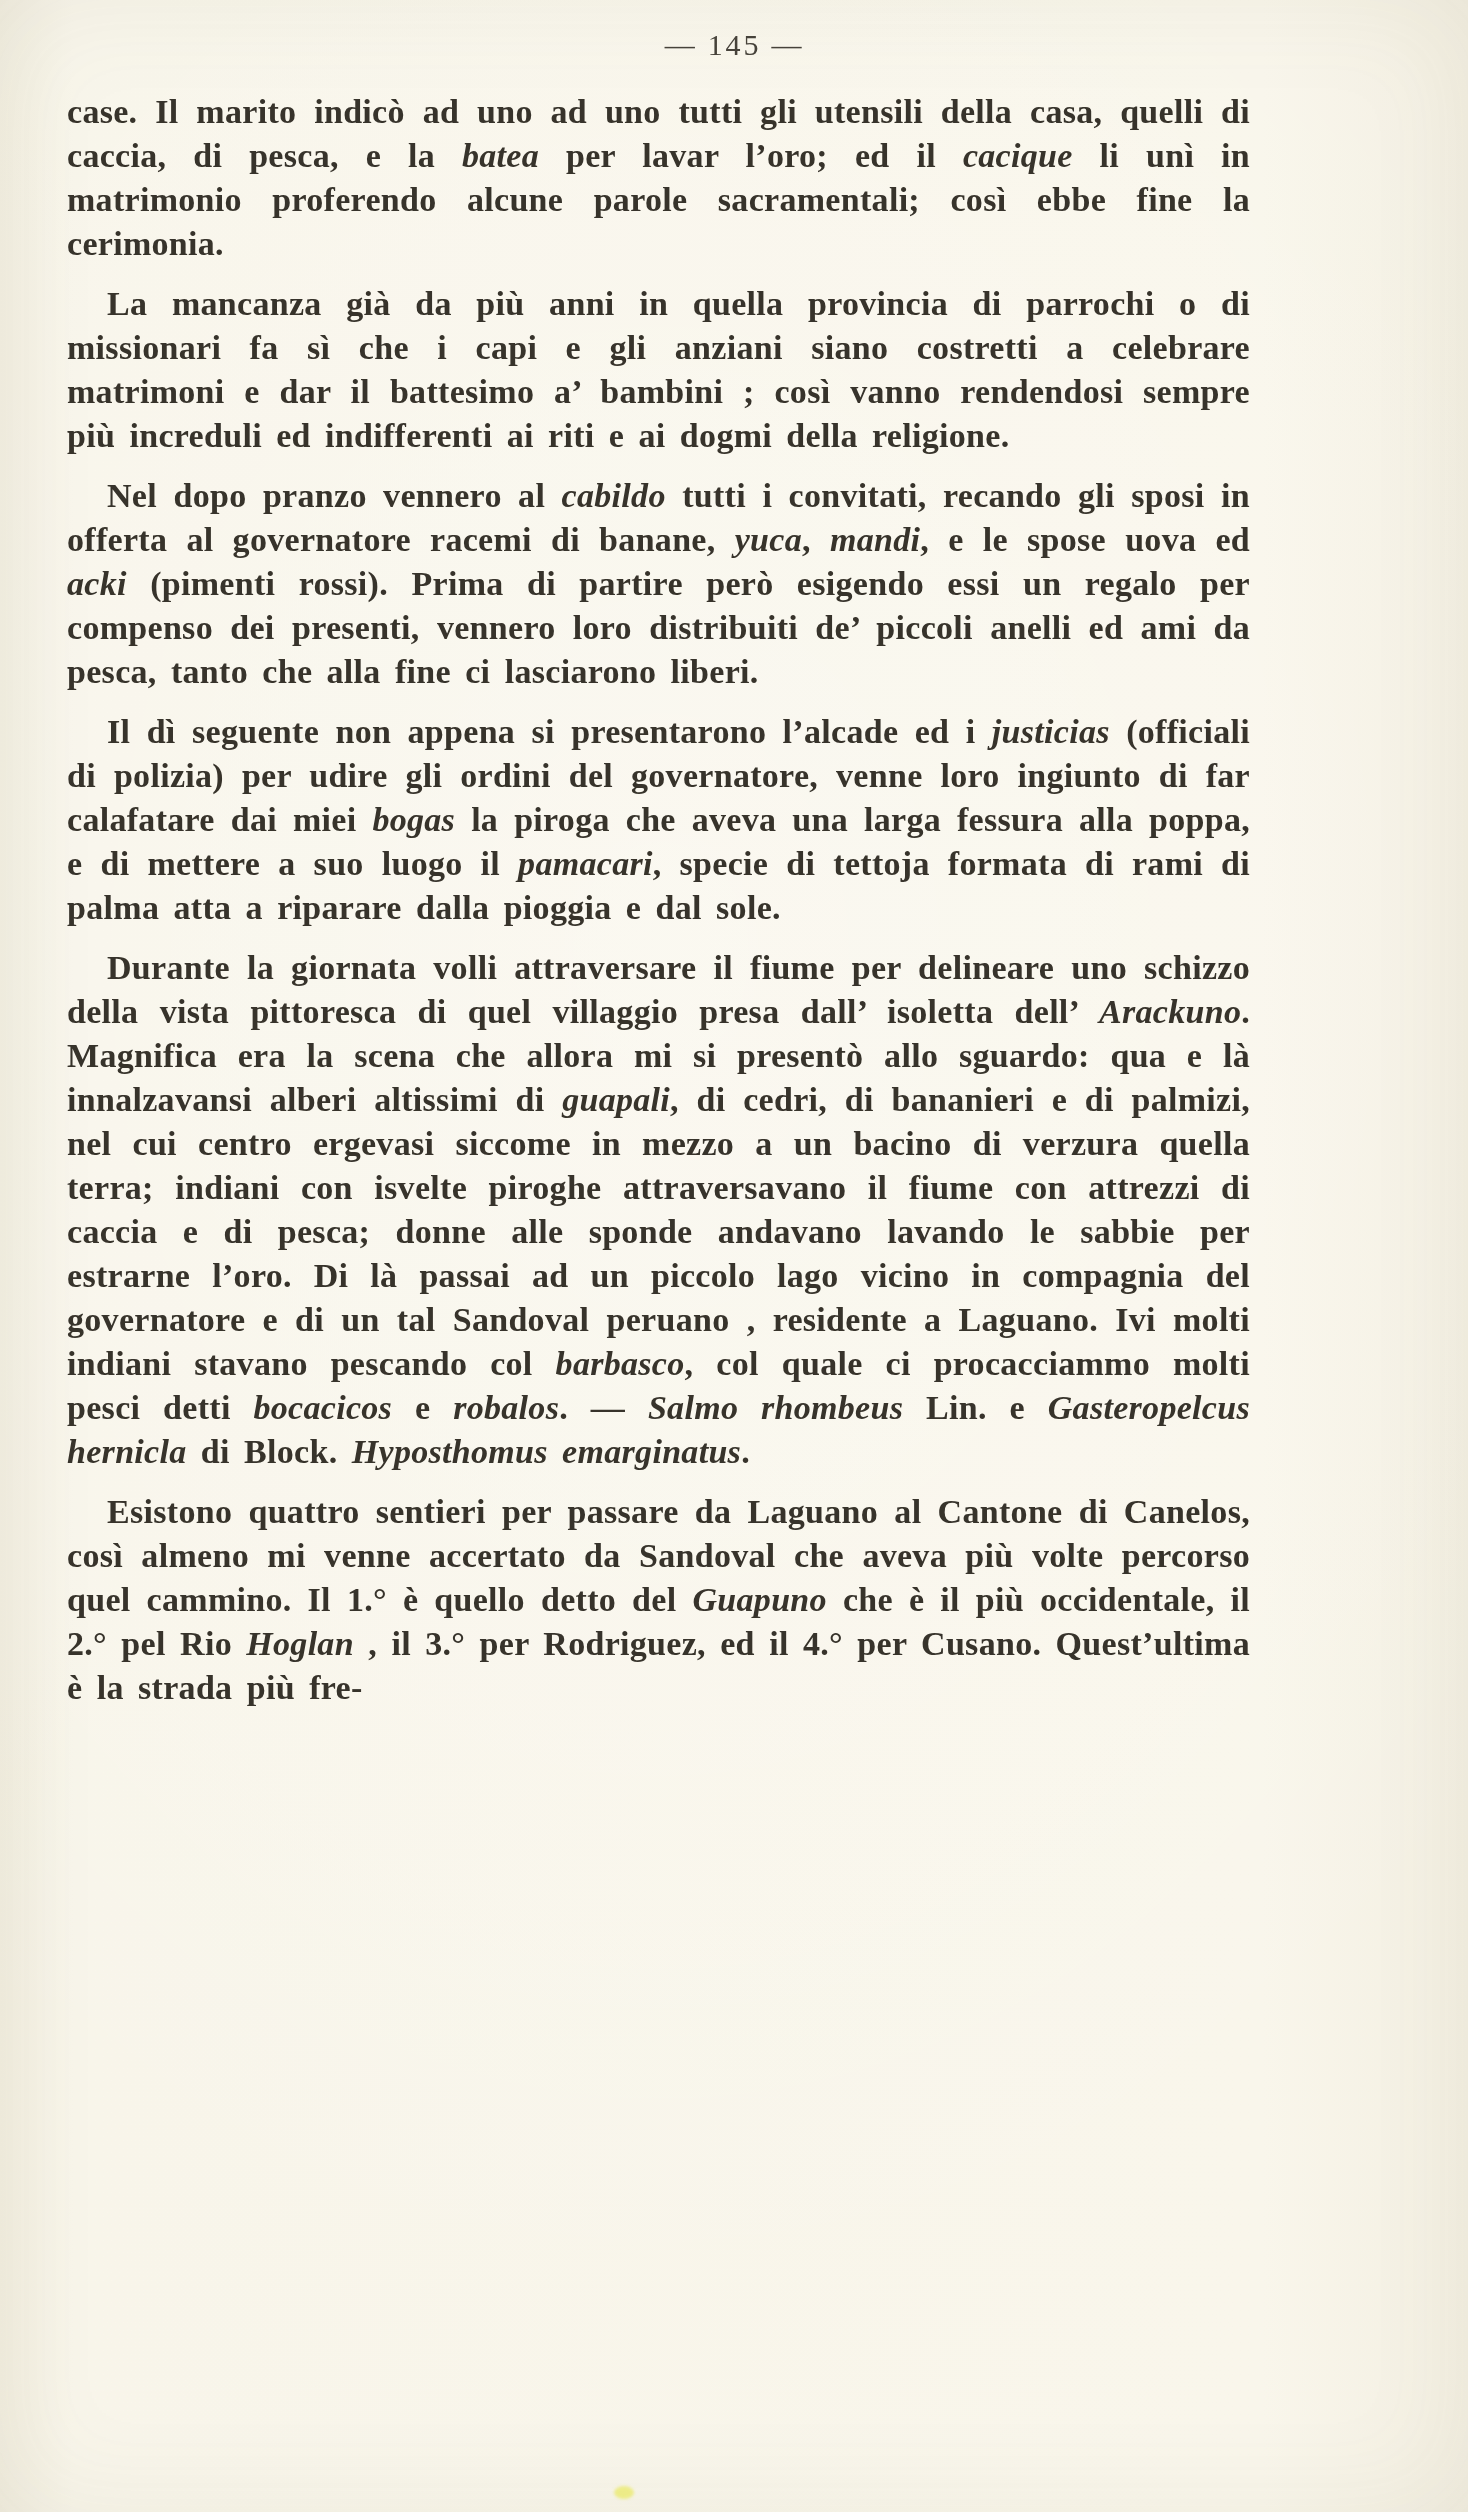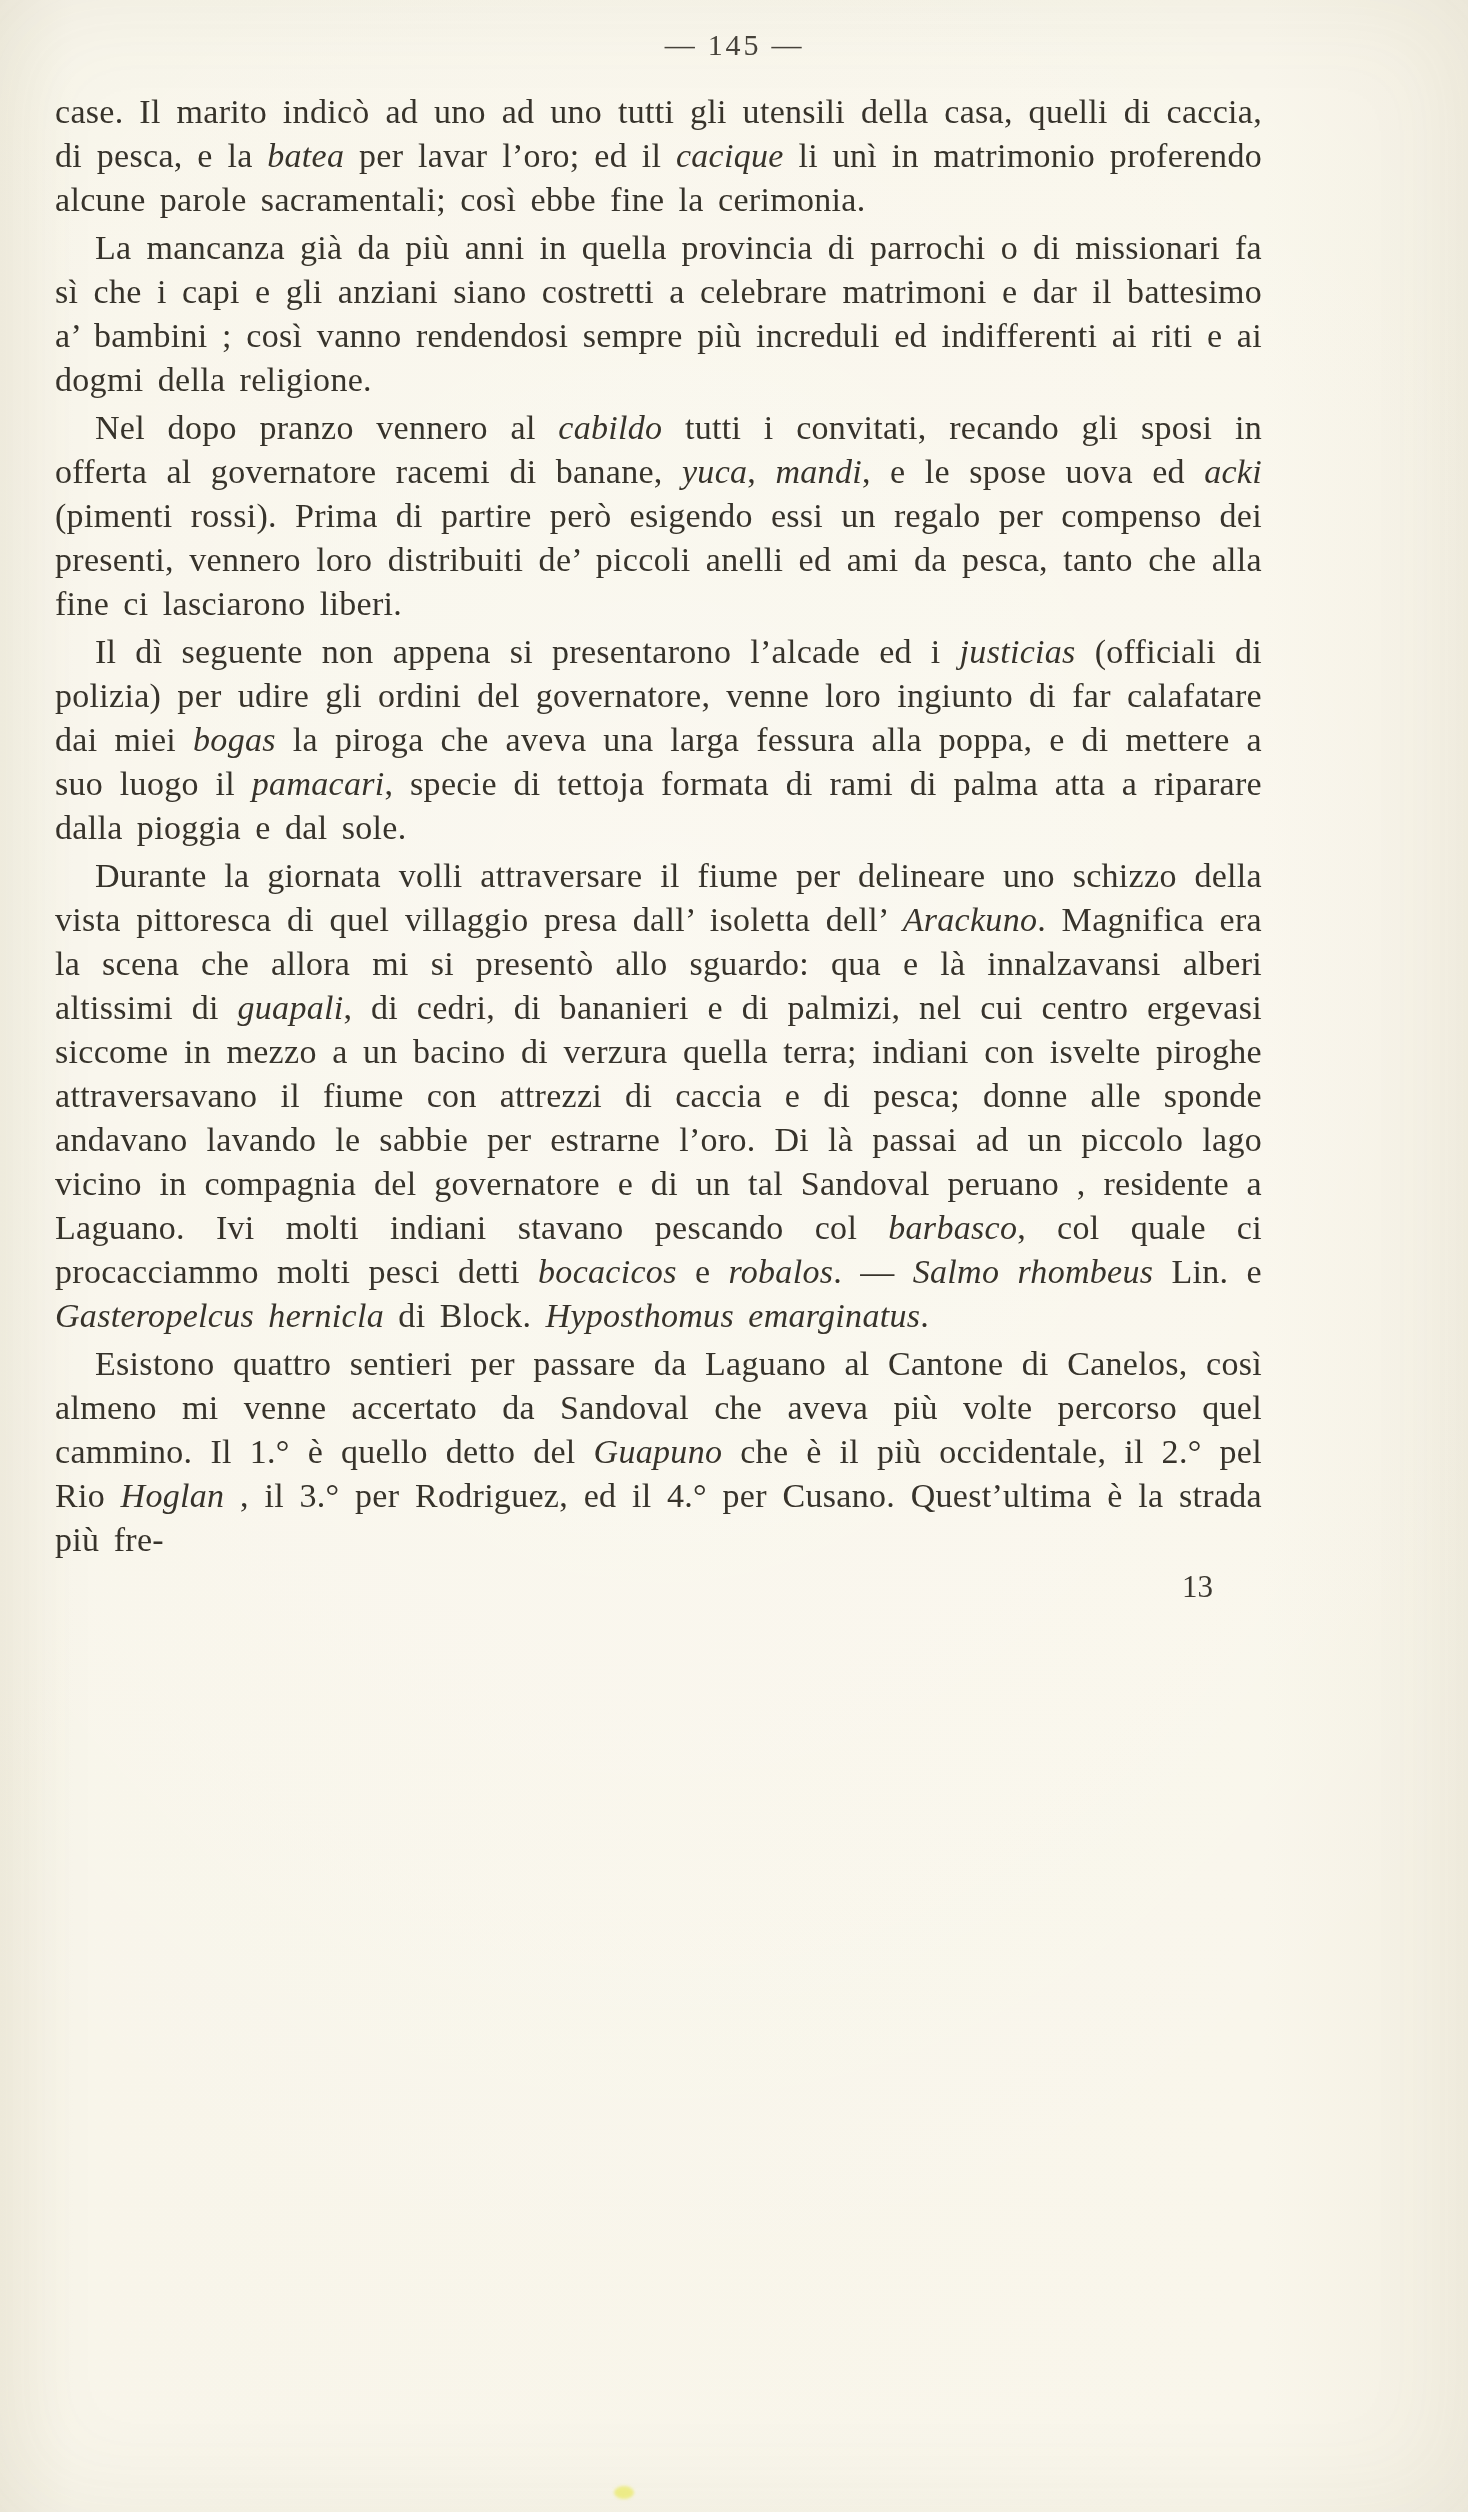--- a/index.html
+++ b/index.html
@@ -33,21 +33,22 @@
   .text-block {
     width: 1215px;
     margin: 27.6px 0 0 51px;
     font-size: 34px;
     line-height: 44px;
     text-align: justify;
     word-spacing: 5.5px;
     letter-spacing: 0.3px;
   }
   p.para {
-    margin: 4px;
+    margin: 16px;
+    font-weight: bold;
   }
   p.para.indent {
     text-indent: 40px;
   }
   .footer {
     width: 1215px;
     margin-left: 51px;
     margin-top: 7.4px;
     text-align: right;
     padding-right: 53px;
@@ -80,20 +81,17 @@
   <main class="text-block">
 
   <p class="para">case. Il marito indicò ad uno ad uno tutti gli utensili della casa, quelli di caccia, di pesca, e la <i>batea</i> per lavar l’oro; ed il <i>cacique</i> li unì in matrimonio proferendo alcune parole sacramentali; così ebbe fine la cerimonia.</p>
       <p class="para indent">La mancanza già da più anni in quella provincia di parrochi o di missionari fa sì che i capi e gli anziani siano costretti a celebrare matrimoni e dar il battesimo a’ bambini ; così vanno rendendosi sempre più increduli ed indifferenti ai riti e ai dogmi della religione.</p>
       <p class="para indent">Nel dopo pranzo vennero al <i>cabildo</i> tutti i convitati, recando gli sposi in offerta al governatore racemi di banane, <i>yuca</i>, <i>mandi</i>, e le spose uova ed <i>acki</i> (pimenti rossi). Prima di partire però esigendo essi un regalo per compenso dei presenti, vennero loro distribuiti de’ piccoli anelli ed ami da pesca, tanto che alla fine ci lasciarono liberi.</p>
       <p class="para indent">Il dì seguente non appena si presentarono l’alcade ed i <i>justicias</i> (officiali di polizia) per udire gli ordini del governatore, venne loro ingiunto di far calafatare dai miei <i>bogas</i> la piroga che aveva una larga fessura alla poppa, e di mettere a suo luogo il <i>pamacari</i>, specie di tettoja formata di rami di palma atta a riparare dalla pioggia e dal sole.</p>
       <p class="para indent">Durante la giornata volli attraversare il fiume per delineare uno schizzo della vista pittoresca di quel villaggio presa dall’ isoletta dell’ <i>Arackuno</i>. Magnifica era la scena che allora mi si presentò allo sguardo: qua e là innalzavansi alberi altissimi di <i>guapali</i>, di cedri, di bananieri e di palmizi, nel cui centro ergevasi siccome in mezzo a un bacino di verzura quella terra; indiani con isvelte piroghe attraversavano il fiume con attrezzi di caccia e di pesca; donne alle sponde andavano lavando le sabbie per estrarne l’oro. Di là passai ad un piccolo lago vicino in compagnia del governatore e di un tal Sandoval peruano , residente a Laguano. Ivi molti indiani stavano pescando col <i>barbasco</i>, col quale ci procacciammo molti pesci detti <i>bocacicos</i> e <i>robalos</i>. — <i>Salmo rhombeus</i> Lin. e <i>Gasteropelcus hernicla</i> di Block. <i>Hyposthomus emarginatus</i>.</p>
       <p class="para indent">Esistono quattro sentieri per passare da Laguano al Cantone di Canelos, così almeno mi venne accertato da Sandoval che aveva più volte percorso quel cammino. Il 1.° è quello detto del <i>Guapuno</i> che è il più occidentale, il 2.° pel Rio <i>Hoglan</i> , il 3.° per Rodriguez, ed il 4.° per Cusano. Quest’ultima è la strada più fre-</p>
     </main>
 
-  <div class="footer">
-    <span>13</span>
-  </div>
 
   <div class="speck"></div>
 
 </div>
 
 
 </body></html>

